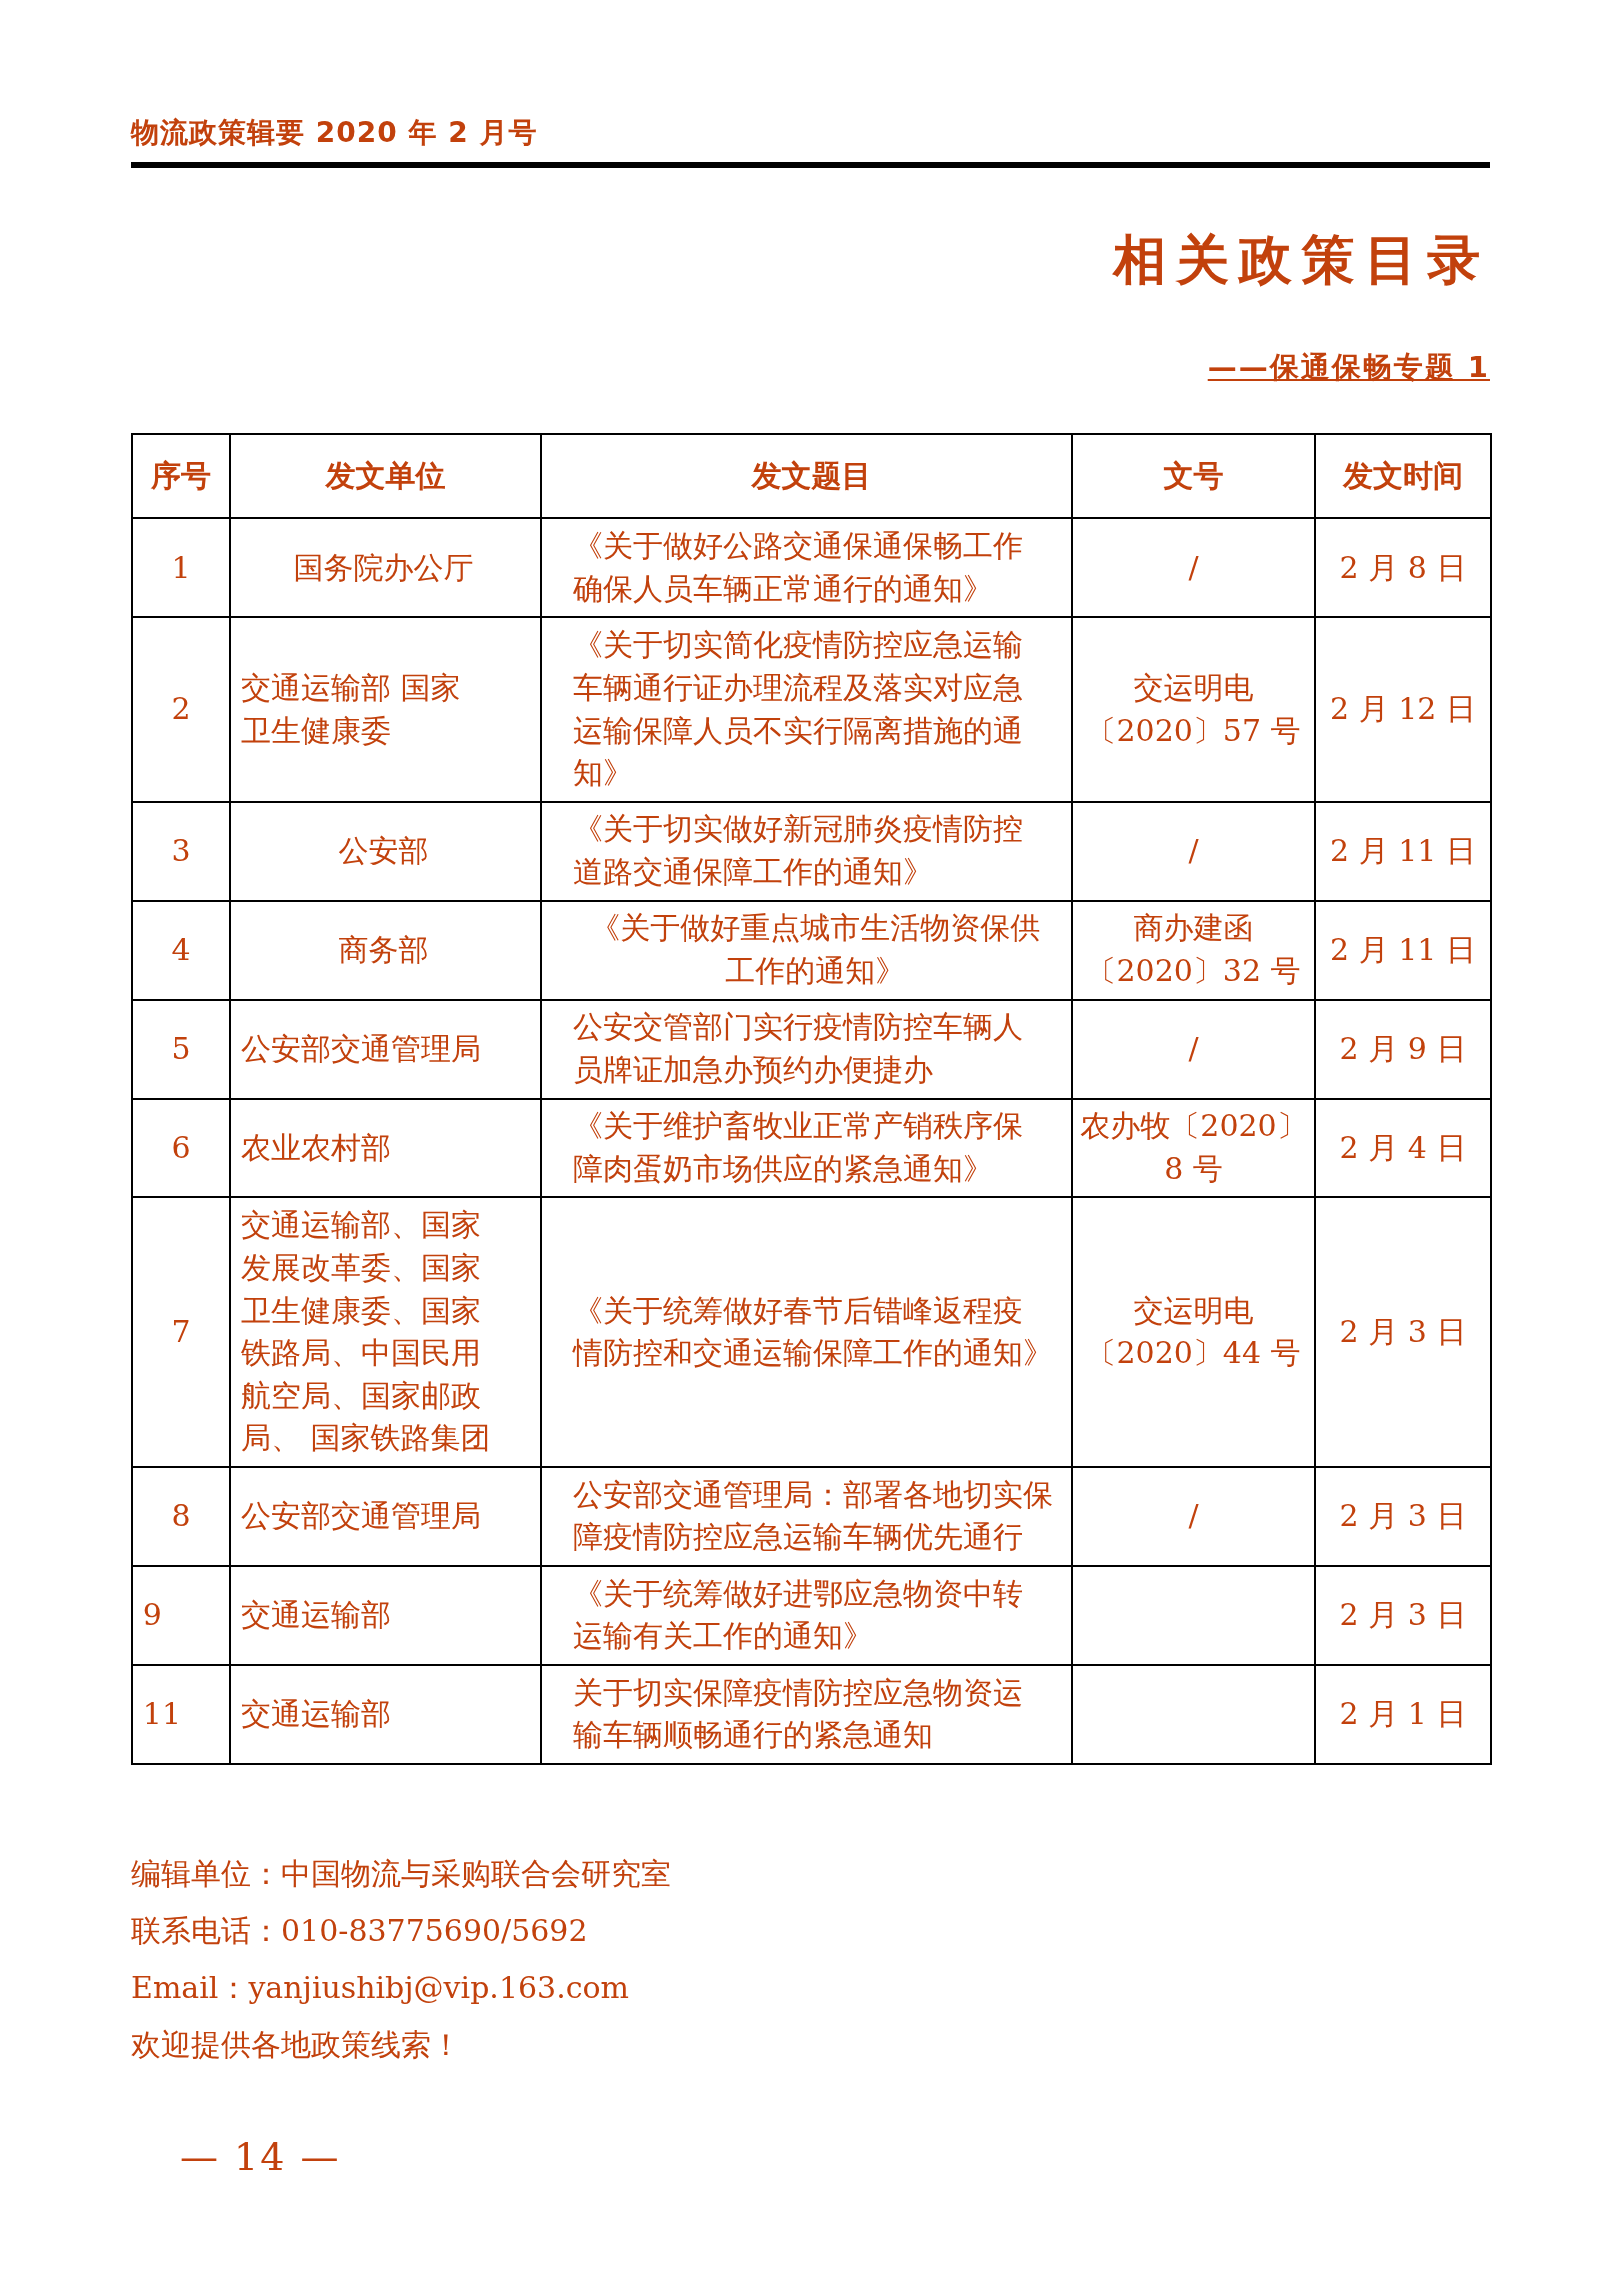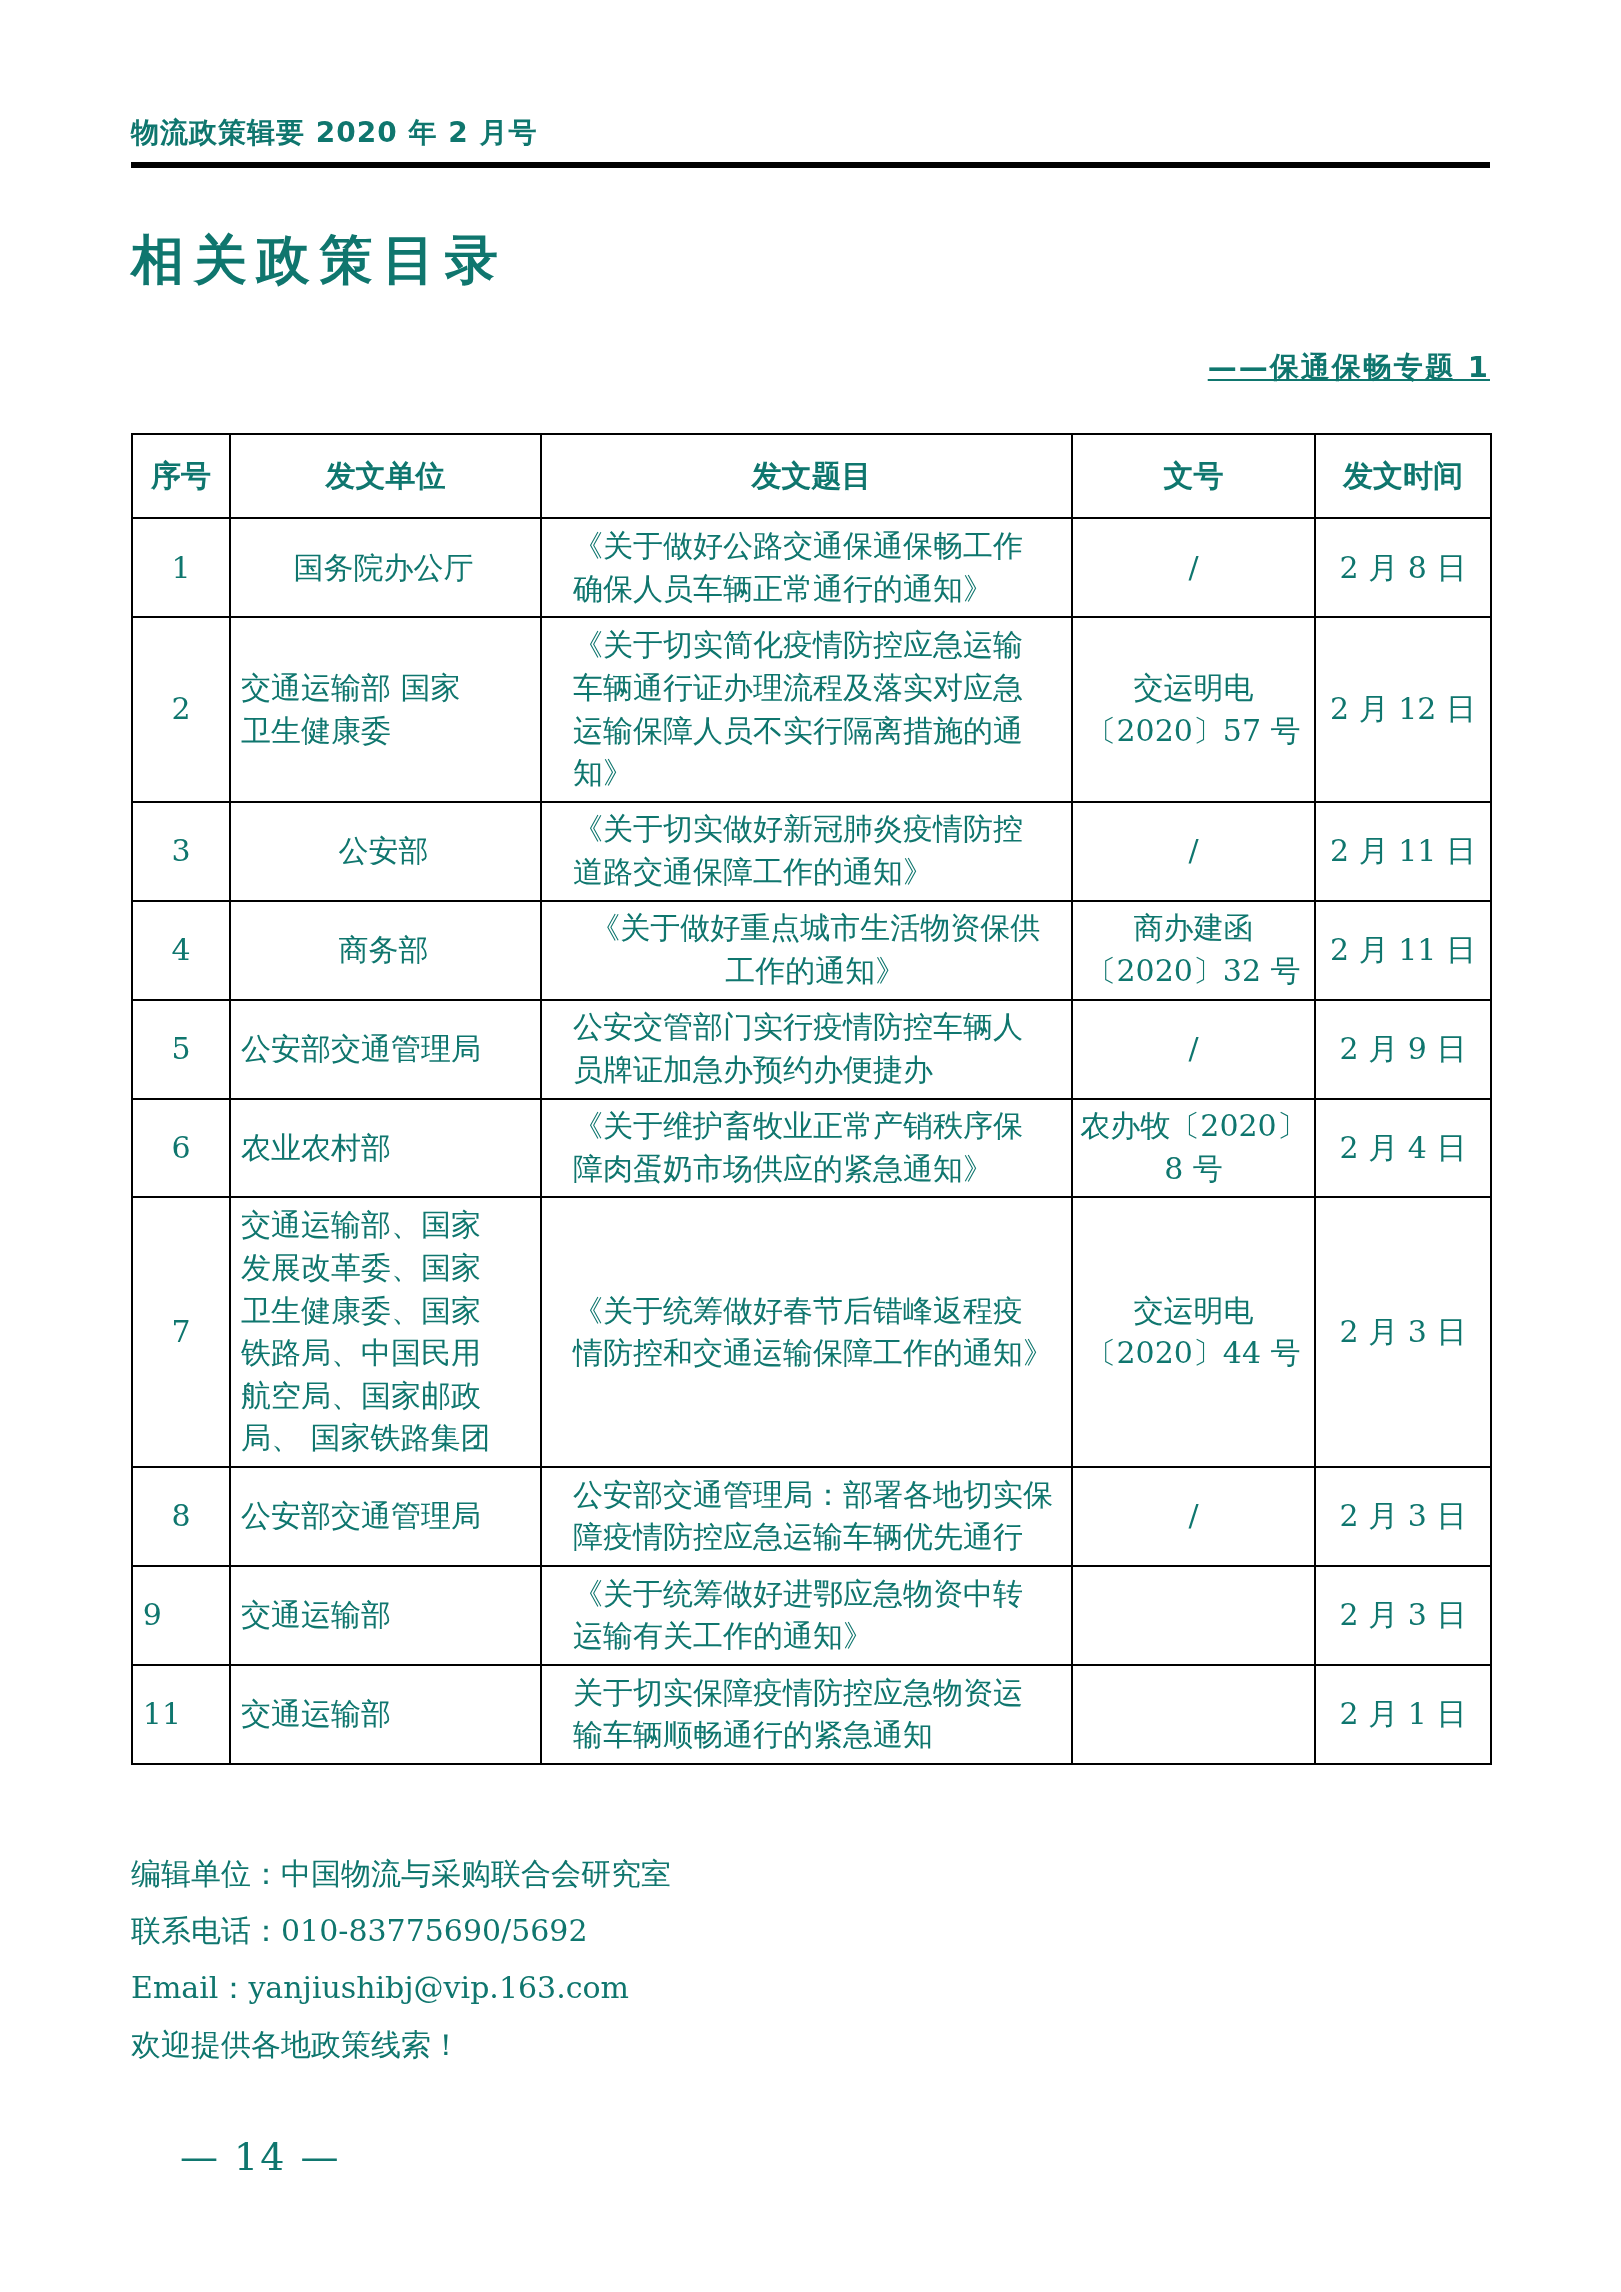--- a/index.html
+++ b/index.html
@@ -1,34 +1,34 @@
 <!DOCTYPE html>
 <html><head>
 <meta charset="utf-8">
 <style>
   html,body{margin:0;padding:0;background:#888;}
   .page{
     position:relative;
     width:1621px;height:2293px;
     background:#ffffff;
-    color:#0f766e;
+    color:#c2410c;
     font-family:"DejaVu Serif","Liberation Serif",serif;
     overflow:hidden;
   }
   .content{margin:0 131px;}
   .header-note{
     padding-top:114px;
     font-size:28px;
     font-weight:bold;
     font-family:"DejaVu Sans","Liberation Sans",sans-serif;
     letter-spacing:1px;
   }
   .rule{height:5.9px;background:#000;margin-top:9.8px;}
   .page-title{
-    text-align:left;
+    text-align:right;
     font-family:Liberation Sans, sans-serif;
     font-weight:bold;
     font-size:53px;
     letter-spacing:9.8px;
     margin:57px 0 0 0;
   }
   .page-subtitle{
     text-align:right;
     font-family:"DejaVu Sans","Liberation Sans",sans-serif;
     font-weight:bold;

